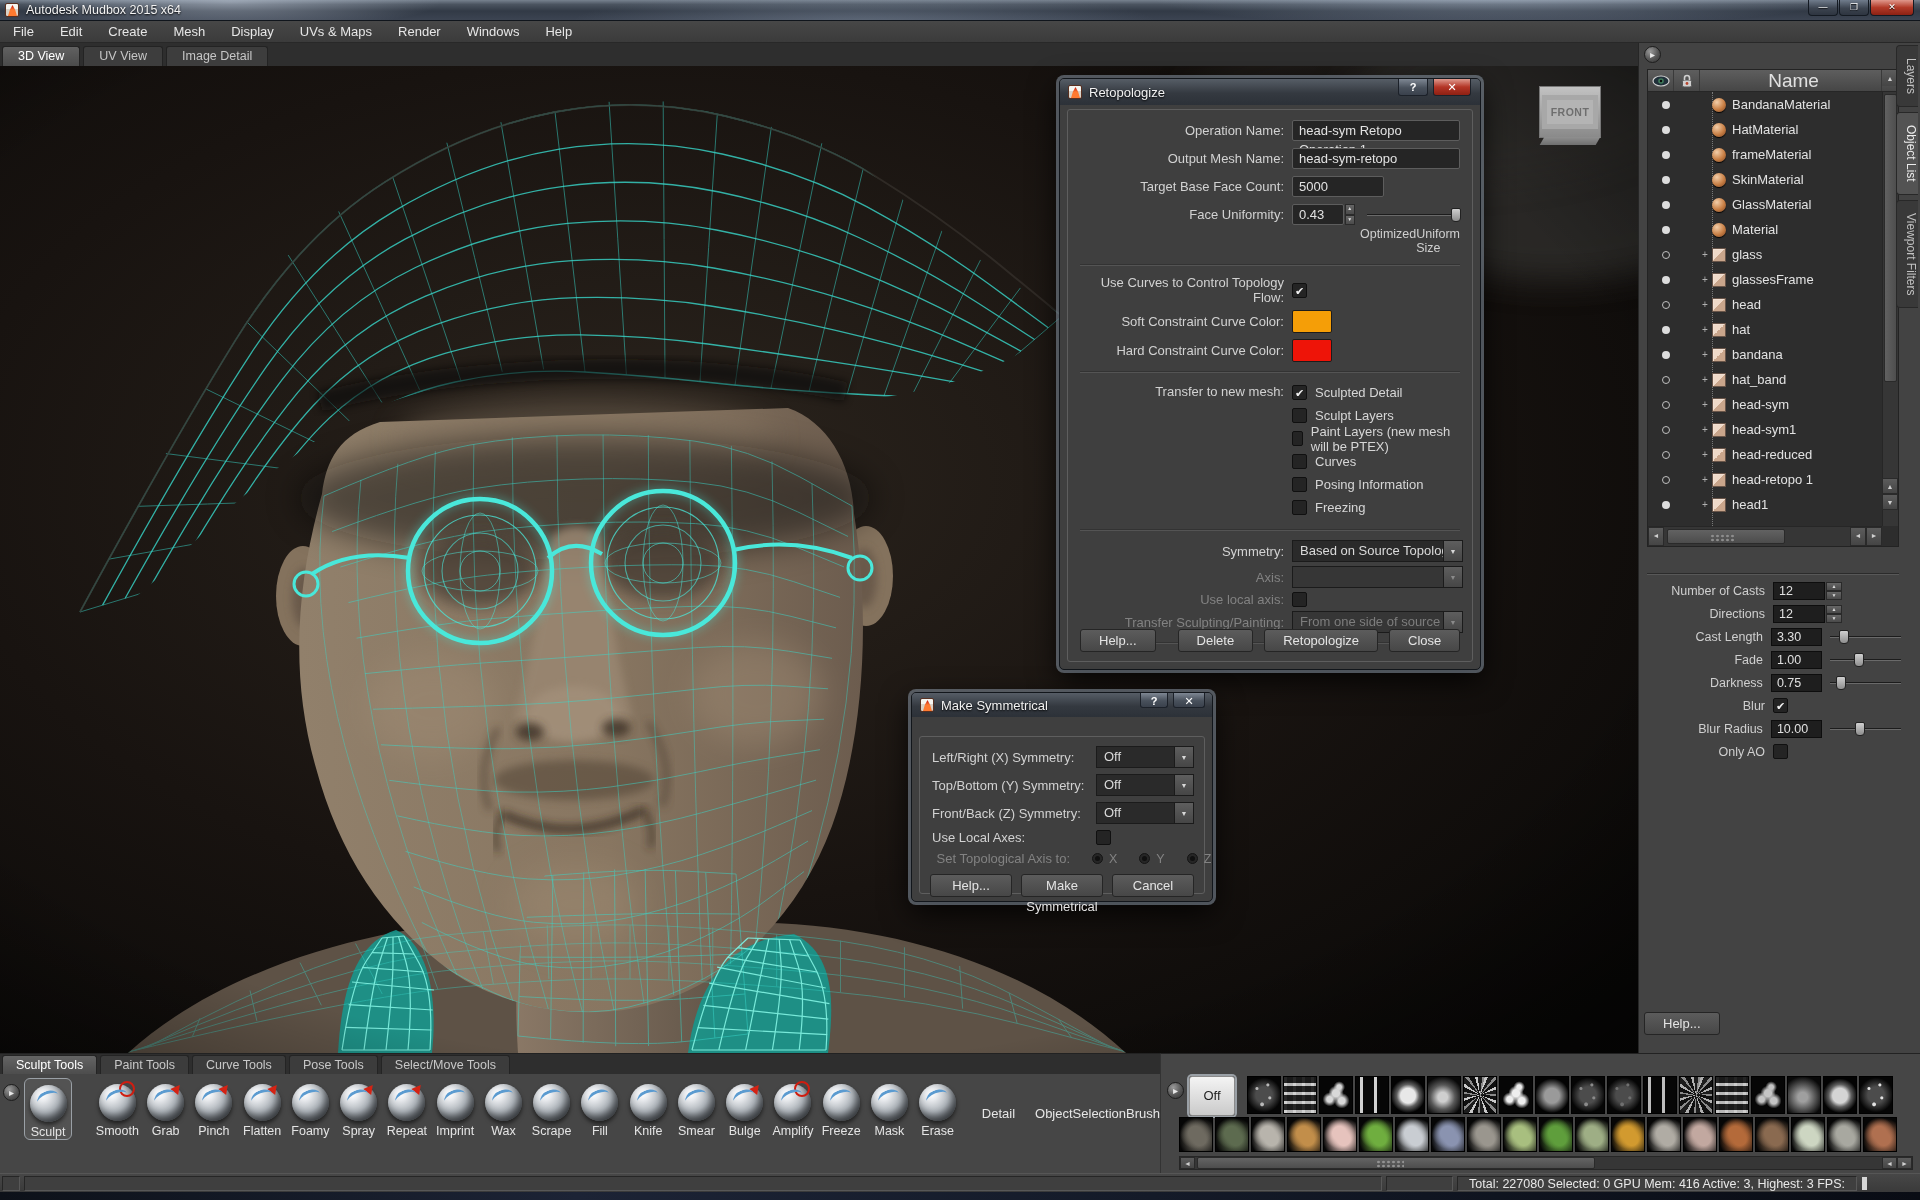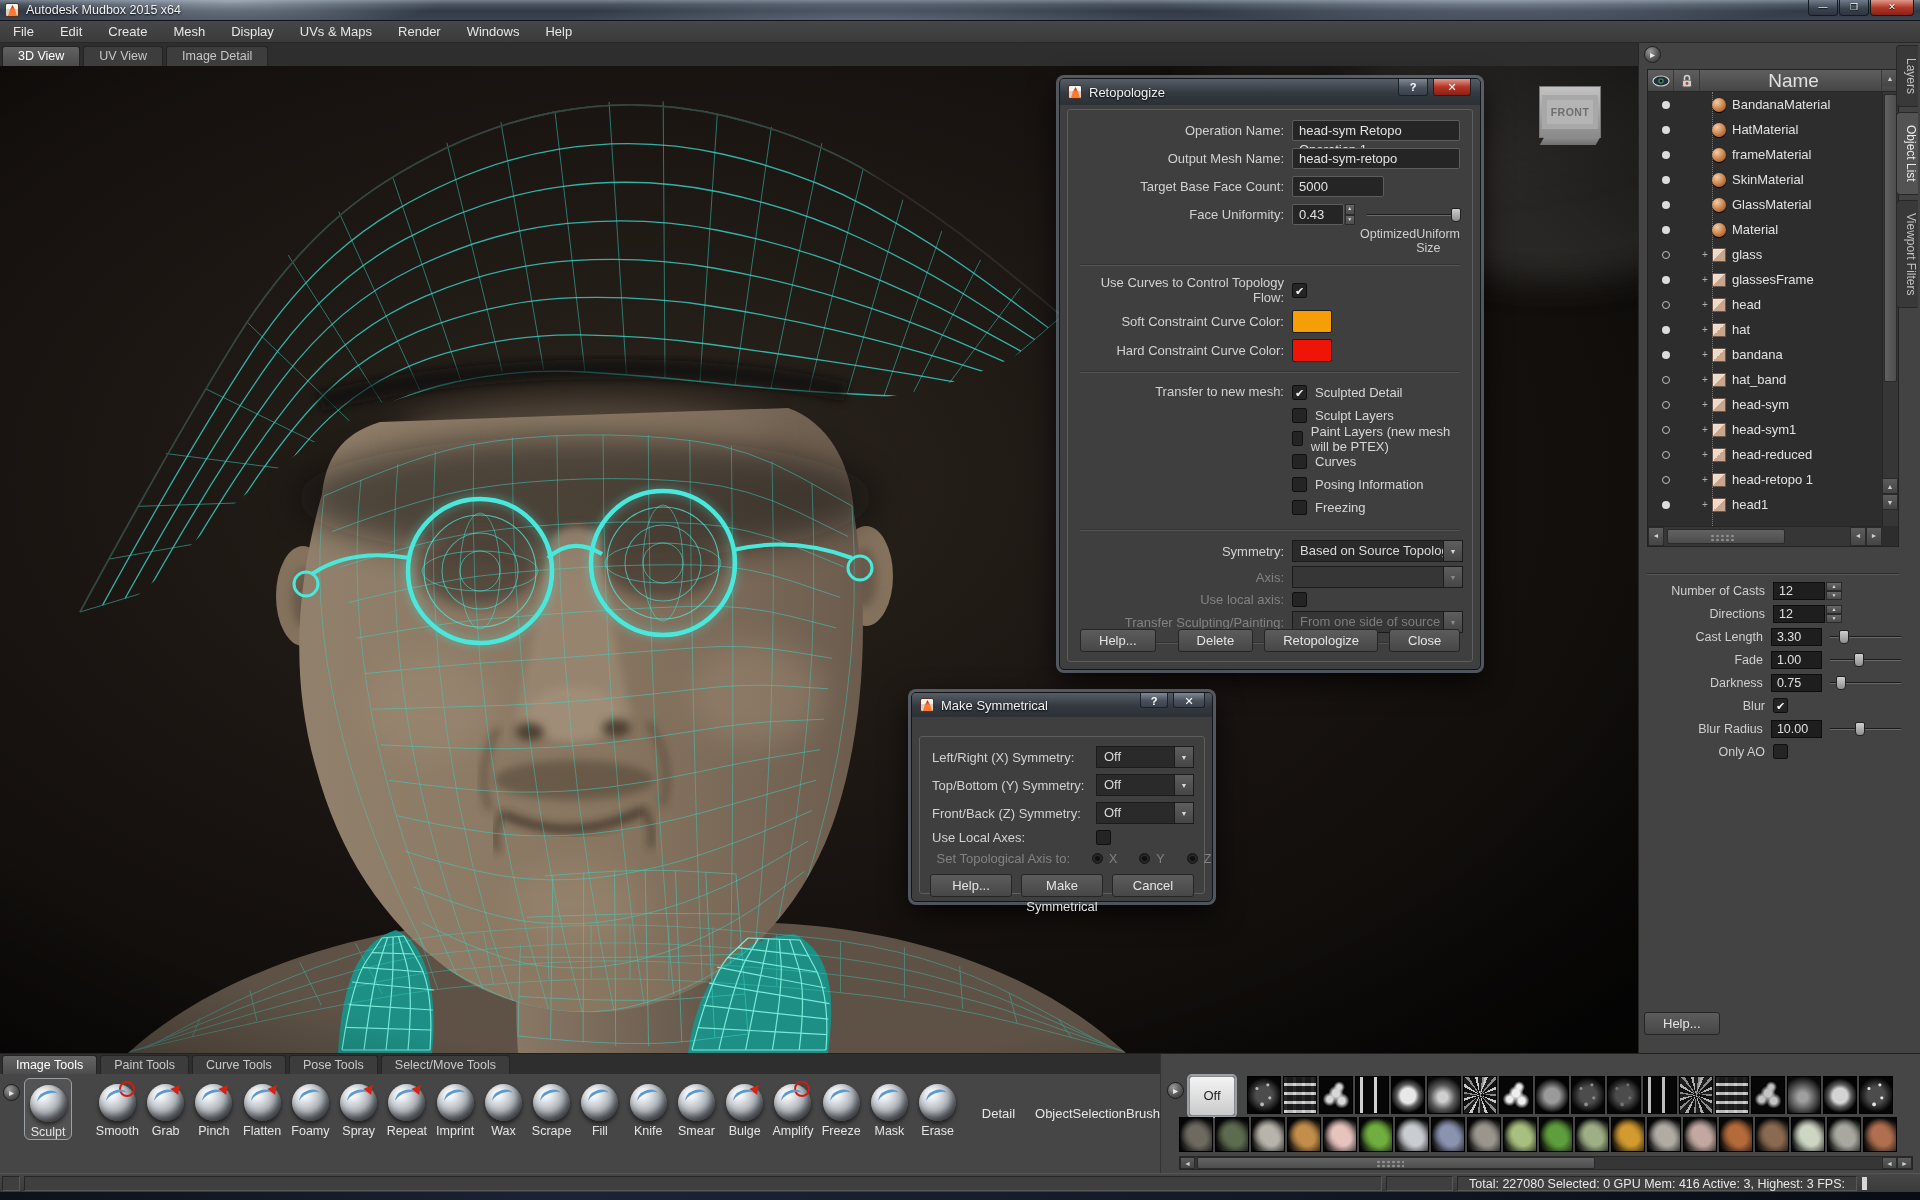--- a/index.html
+++ b/index.html
@@ -709,21 +709,21 @@
       </div>
       <div class="prow">
         <div class="plabel">Only AO</div>
         <div class="ck"></div>
       </div>
     </div>
   <div id="rp-help" class="mud-btn">Help...</div>
 </div>
 
 <div id="bltray">
-  <div class="traytabs" id="tooltabs"><div class="ttab active">Image Tools</div><div class="ttab">Paint Tools</div><div class="ttab">Curve Tools</div><div class="ttab">Pose Tools</div><div class="ttab">Select/Move Tools</div></div>
+  <div class="traytabs" id="tooltabs"><div class="ttab active">Sculpt Tools</div><div class="ttab">Paint Tools</div><div class="ttab">Curve Tools</div><div class="ttab">Pose Tools</div><div class="ttab">Select/Move Tools</div></div>
   <div id="bl-exp" class="roundbtn"><span class="gl-exp">▸</span></div>
   <div id="toolsrow">
       <div class="tool sel">
         <div class="sphere"></div>
         <div class="tlabel">Sculpt</div>
       </div>
       <div class="tool">
         <div class="sphere">
           <span class="redring"></span>
         </div>

